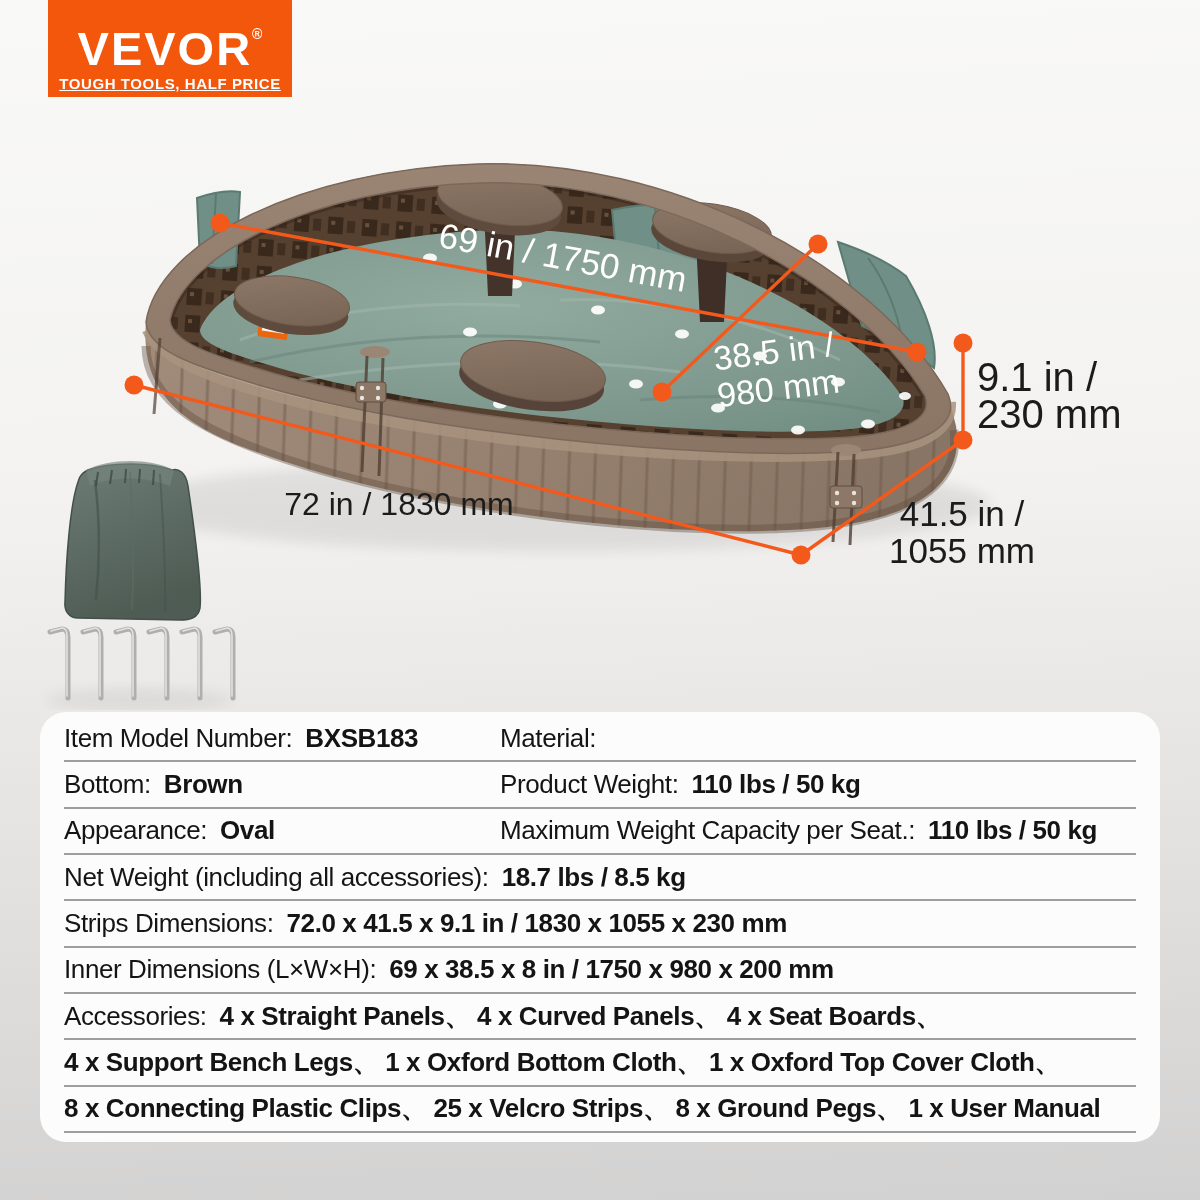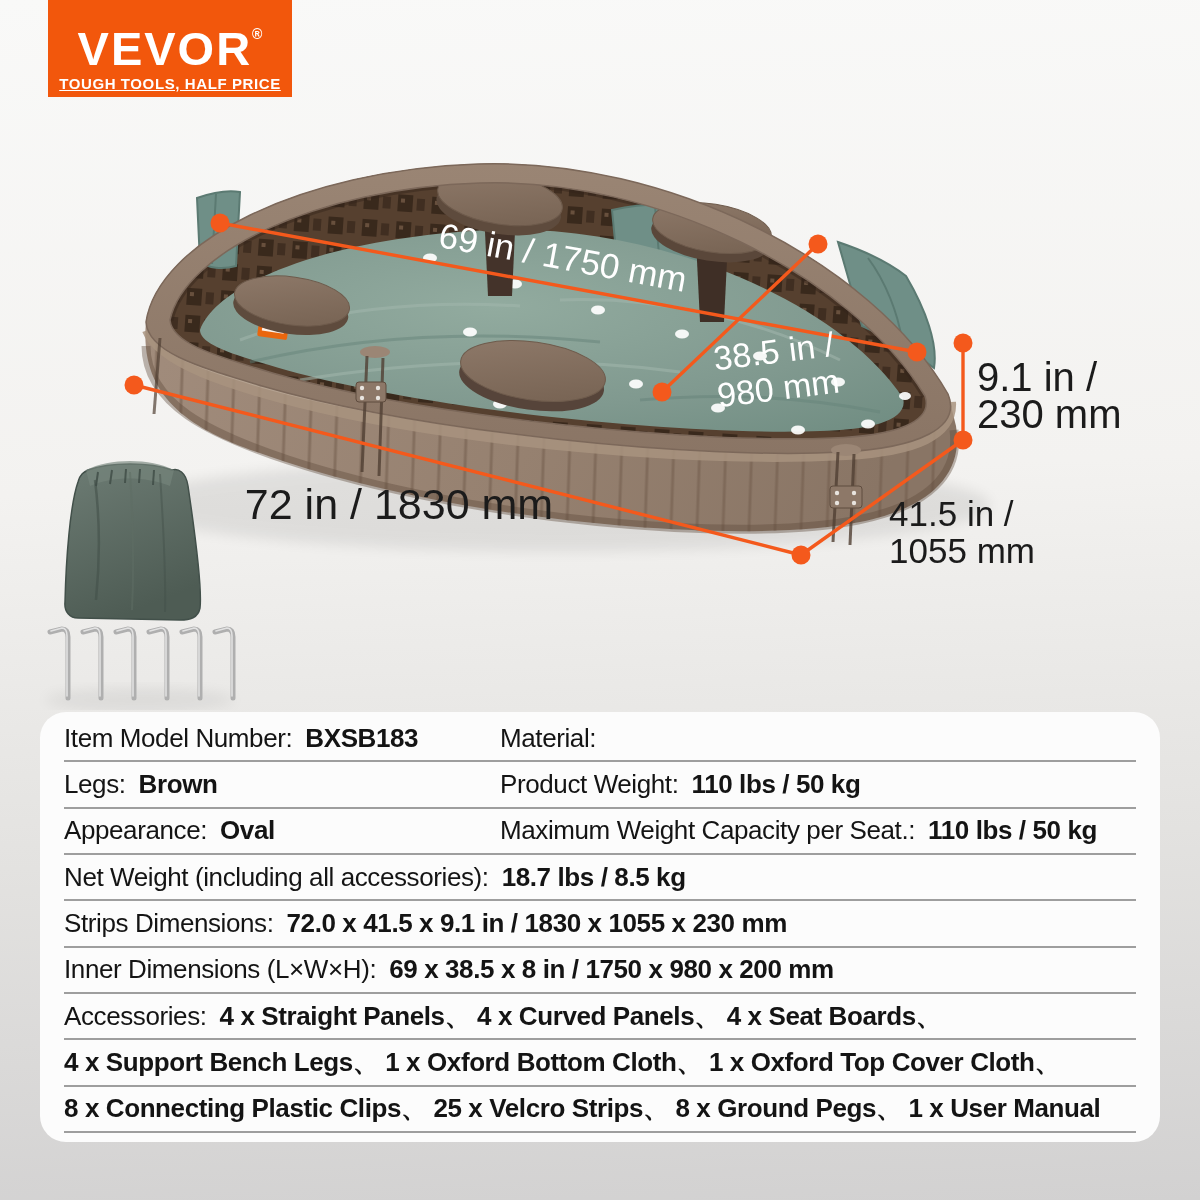--- a/index.html
+++ b/index.html
@@ -27,22 +27,22 @@
   .scene{position:absolute;left:0;top:0;width:1200px;height:710px;}
   
   .ann{
     position:absolute;color:#1b1b1b;font-size:34px;line-height:37px;
     white-space:nowrap;font-weight:400;
   }
   .ann-white{color:#ffffff;}
   #ann-69{left:563px;top:257px;transform:translate(-50%,-50%) rotate(10.4deg);font-size:35px;}
   #ann-385{left:776px;top:370px;transform:translate(-50%,-50%) rotate(-7deg);text-align:center;}
   #ann-91{left:977px;top:359px;text-align:left;font-size:40px;}
-  #ann-72{left:399px;top:504px;transform:translate(-50%,-50%);font-size:43px;}
-  #ann-415{left:962px;top:532px;transform:translate(-50%,-50%);font-size:35px;}
+  #ann-72{left:399px;top:504px;transform:translate(-50%,-50%);font-size:32px;}
+  #ann-415{left:962px;top:532px;transform:translate(-50%,-50%);text-align:center;font-size:35px;}
   
   .specs{
     position:absolute;left:40px;top:712px;width:1120px;height:430px;
     background:#fcfcfc;border-radius:26px;
     display:flex;flex-direction:column;
     padding:4px 24px 9px 24px;box-sizing:border-box;
   }
   .spec-row{
     flex:1;display:flex;align-items:center;
     border-bottom:2px solid #9e9e9e;
@@ -278,21 +278,21 @@
       <span class="cell cell-fixed">
           <span class="lbl">Item Model Number:</span>
           <span class="val">BXSB183</span>
         </span>
       <span class="cell">
           <span class="lbl">Material:</span>
         </span>
     </div>
     <div class="spec-row">
       <span class="cell cell-fixed">
-          <span class="lbl">Legs:</span>
+          <span class="lbl">Bottom:</span>
           <span class="val">Brown</span>
         </span>
       <span class="cell">
           <span class="lbl">Product Weight:</span>
           <span class="val">110 lbs / 50 kg</span>
         </span>
     </div>
     <div class="spec-row">
       <span class="cell cell-fixed">
           <span class="lbl">Appearance:</span>

